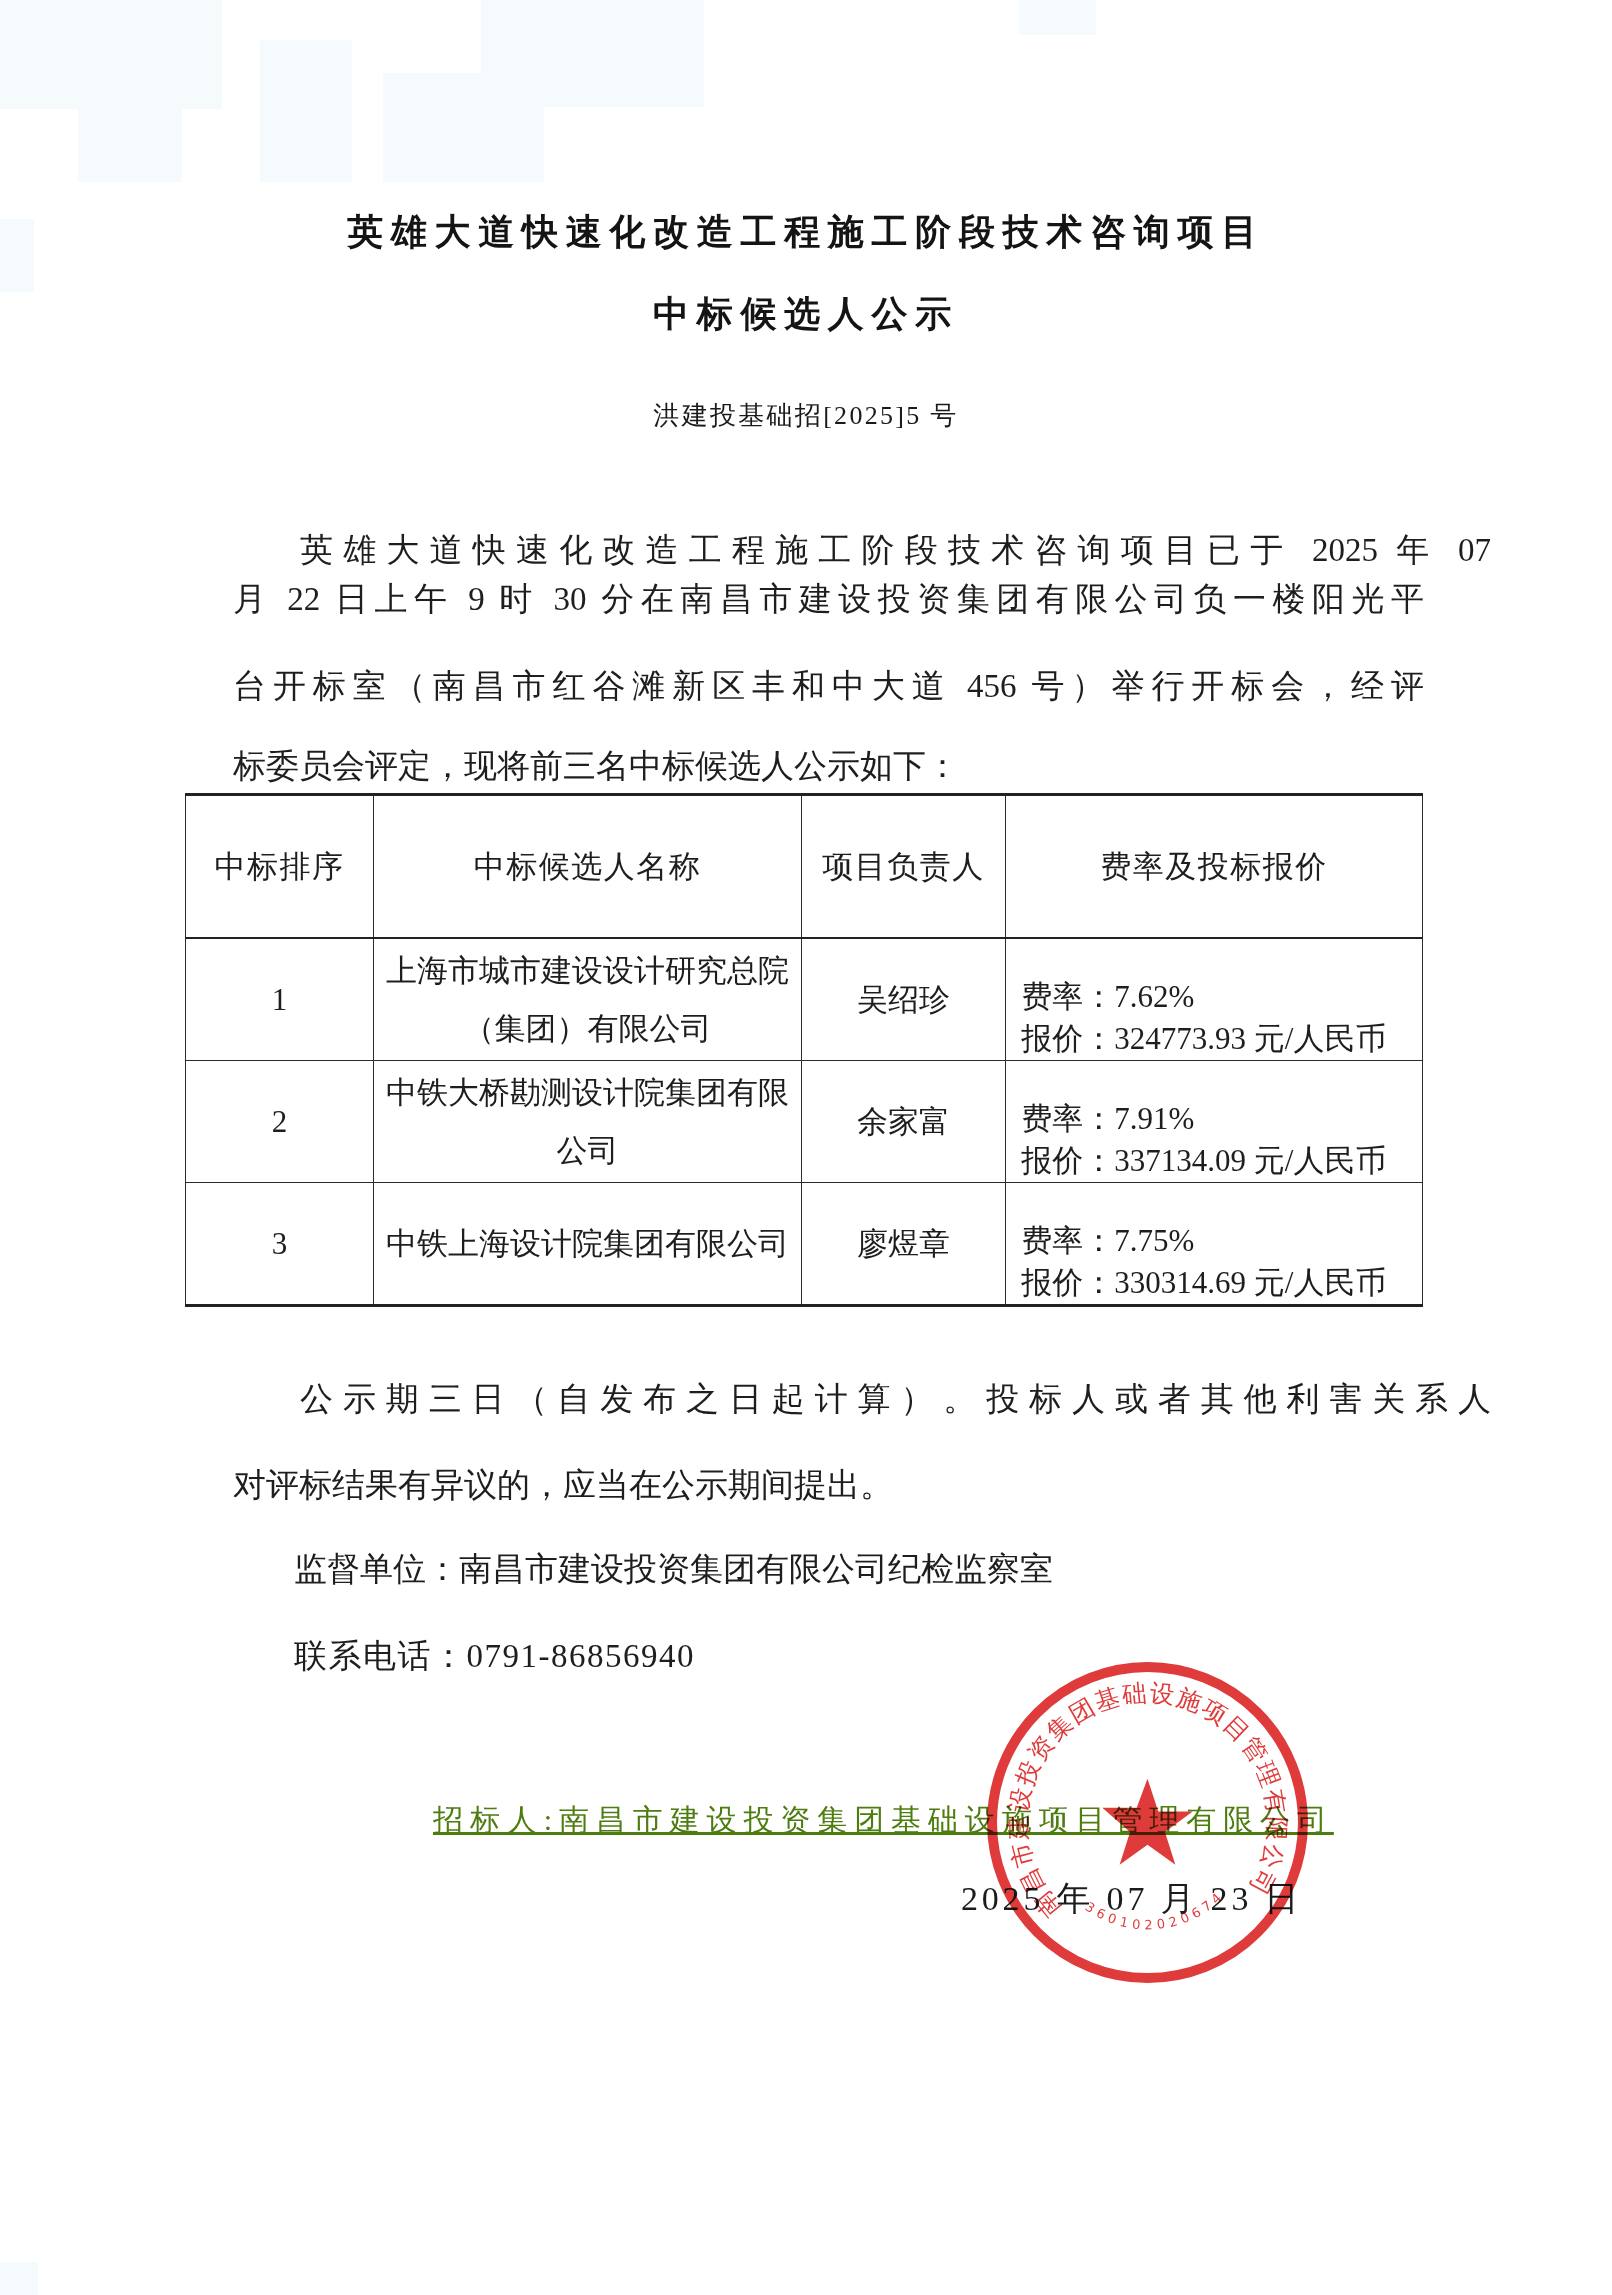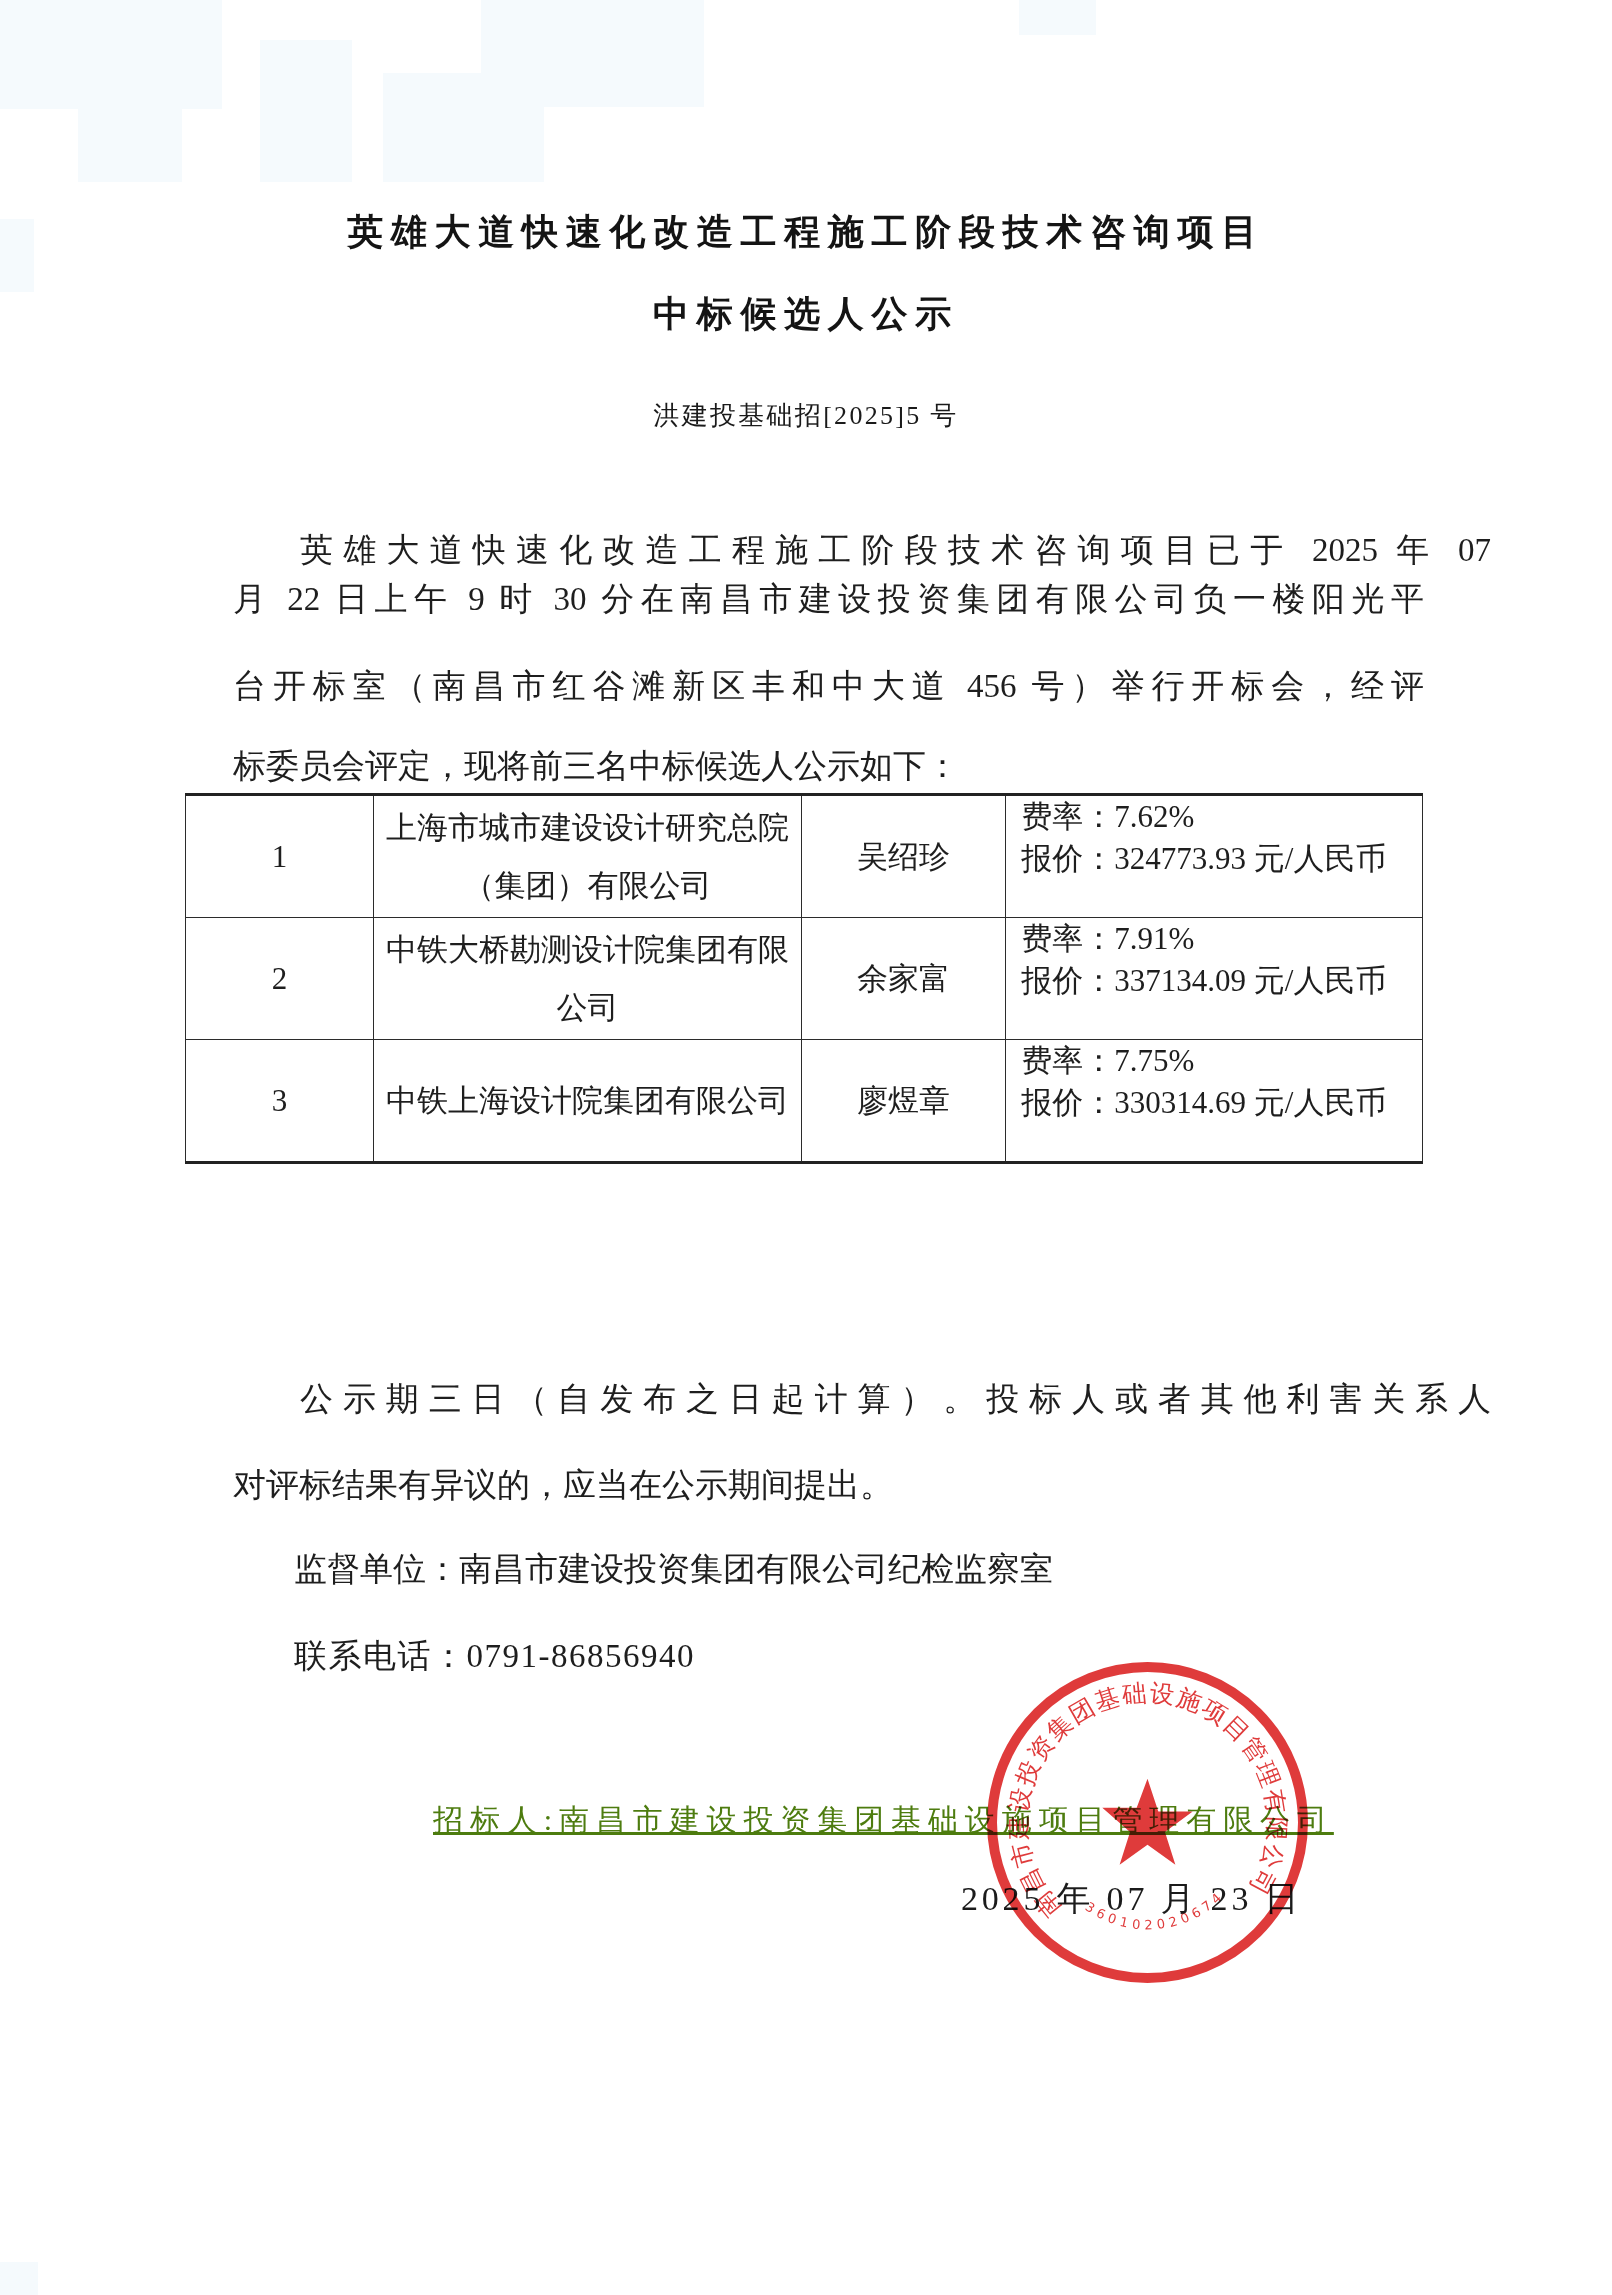--- a/index.html
+++ b/index.html
@@ -44,21 +44,21 @@
   }
   table.cand tr.hdr th{height:141px;text-align:center;letter-spacing:1.5px;}
   table.cand tr.datarow td{height:121px;}
   table.cand{border-top:3.8px solid #222;}
   table.cand tr.hdr th{border-bottom:2.3px solid #222;}
   table.cand tr:last-child td{border-bottom:3.1px solid #222;}
   .c-center{text-align:center;}
   .company-cell{text-align:center;line-height:58px;padding:0 21.4px;}
   .quote-cell-inner{
     height:121px;display:flex;flex-direction:column;
-    justify-content:flex-start;align-items:flex-start;
+    justify-content:flex-end;align-items:flex-start;
     padding-left:15.3px;
   }
   .quote-cell-inner div{white-space:nowrap;}
   
   .seal{
     left:979px;top:1654px;width:337px;height:337px;
     mix-blend-mode:multiply;opacity:.88;z-index:6;
   }
   .overlap-text{z-index:2;}
   
@@ -90,20 +90,26 @@
   </div>
 
   <table class="cand">
     <colgroup>
       <col style="width:188px">
         <col style="width:428px">
       <col style="width:204px">
         <col style="width:417px">
     </colgroup>
     <tbody>
+        <tr class="hdr">
+      <th>中标排序</th>
+      <th>中标候选人名称</th>
+      <th>项目负责人</th>
+      <th>费率及投标报价</th>
+    </tr>
     <tr class="datarow">
       <td class="c-center">1</td>
       <td class="company-cell">上海市城市建设设计研究总院（集团）有限公司</td>
       <td class="c-center">吴绍珍</td>
       <td>
         <div class="quote-cell-inner">
           <div>费率：7.62%</div>
           <div>报价：324773.93 元/人民币</div>
         </div>
       </td>

